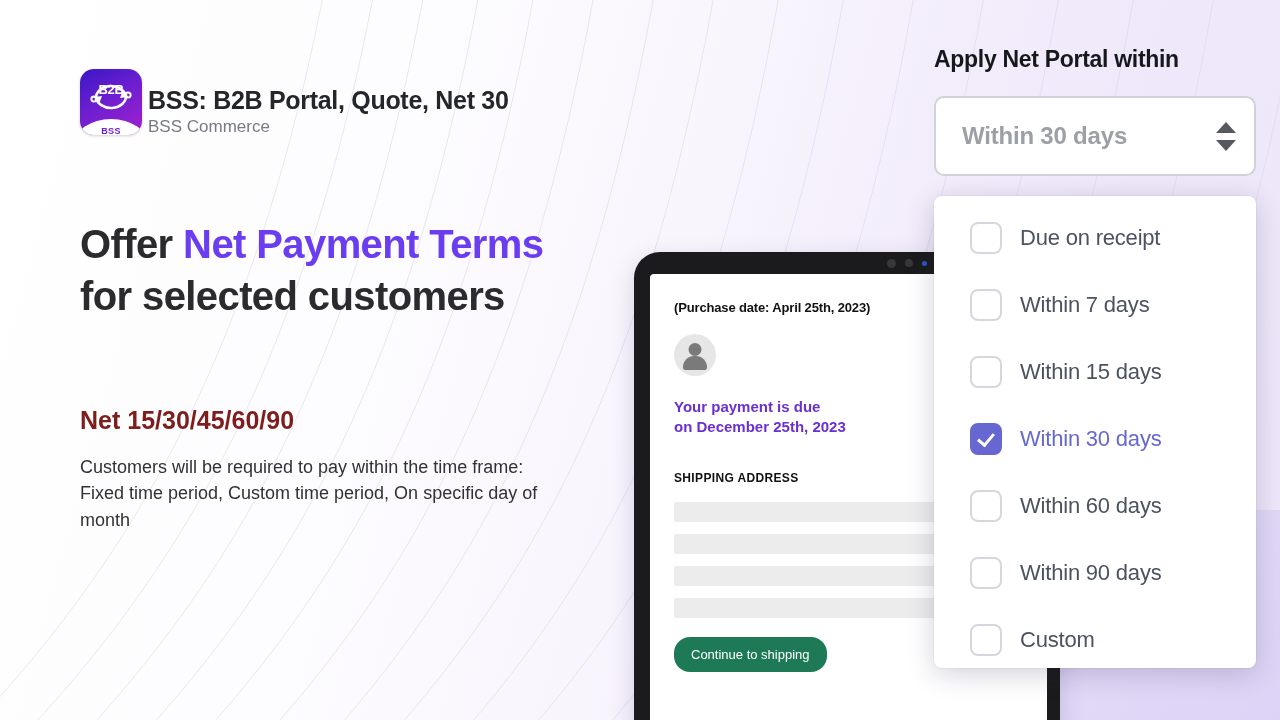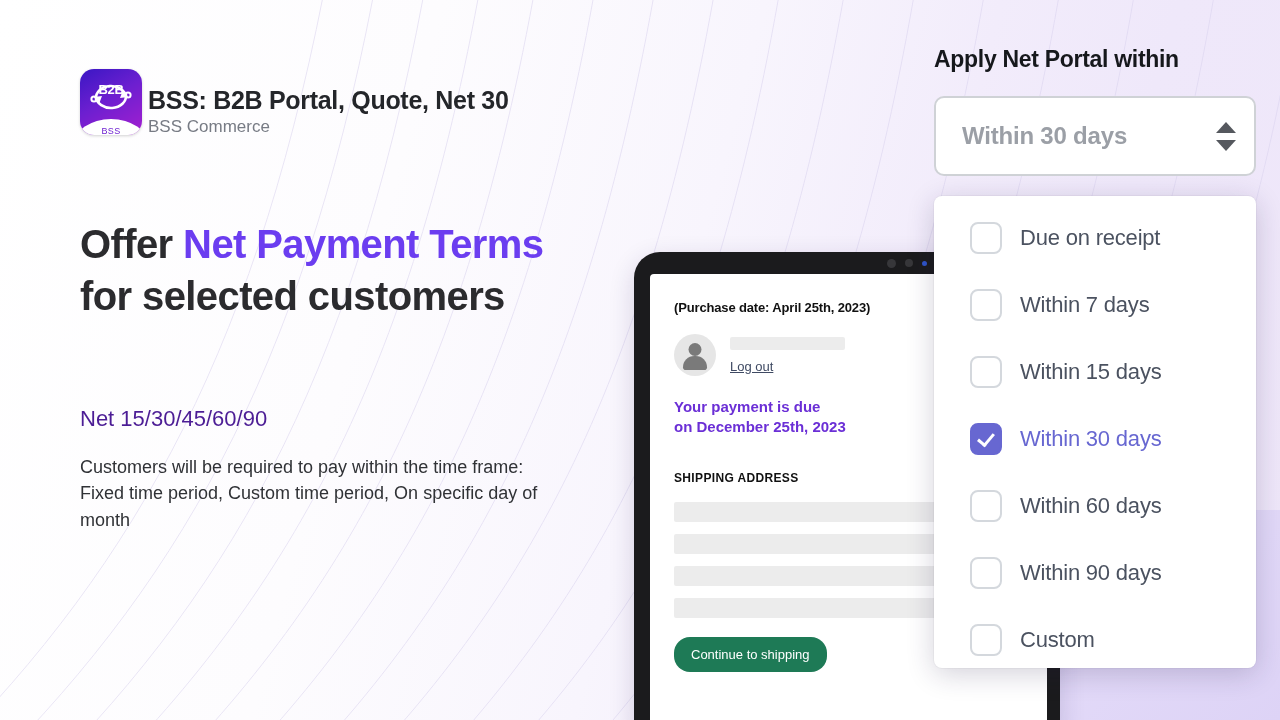--- a/index.html
+++ b/index.html
@@ -46,36 +46,36 @@
     position:absolute; left:0; right:0; top:13px;
     text-align:center; color:#fff; font-size:13px; font-weight:bold;
     letter-spacing:-.3px;
   }
   .logo-foot{
     position:absolute; left:-6px; right:-6px; bottom:-10px; height:26px;
     background:#fff; border-radius:50% 50% 0 0 / 100% 100% 0 0;
   }
   .logo-foot span{
     position:absolute; left:0; right:0; top:7px; text-align:center;
-    color:#6d1fd0; font-size:9px; font-weight:normal; letter-spacing:.4px;
+    color:#6d1fd0; font-size:9px; font-weight:bold; letter-spacing:.4px;
   }
   .app-titles{ display:flex; flex-direction:column; gap:2px;margin-top:20px; }
   .app-name{ font-size:25px; font-weight:bold; color:#24262a; letter-spacing:-.3px; }
   .app-vendor{ font-size:17px; color:#777b84; }
 
   
   .headline{
     position:absolute; left:80px; top:218px; width:470px;
     font-size:40px; font-weight:bold; line-height:1.3;
     color:#2b2b2e; letter-spacing:-.6px;
   }
   .hl-accent{ color:#6b3df0; }
   .sub-line{
     position:absolute; left:80px; top:406px;
-    font-size:22px; color:#4c1d95;
+    font-size:25px; color:#7f1d1d;font-weight:bold;
   }
   .body-copy{
     position:absolute; left:80px; top:454px; width:460px;
     font-size:18px; line-height:1.46; color:#303236;
   }
 
   
   .tablet{
     position:absolute; left:634px; top:252px;
     width:426px; height:480px;
@@ -252,24 +252,20 @@
   <div class="tablet-screen">
     <div class="screen-pad">
       <div class="purchase-date">(Purchase date: April 25th, 2023)</div>
 
 
       <div class="contact-row">
         <div class="avatar">
           <span class="head"></span>
           <span class="body"></span>
         </div>
-        <div class="contact-lines">
-          <div class="ph-bar ph-email"></div>
-          <a class="logout">Log out</a>
-        </div>
       </div>
 
       <div class="payment-due">
         <span>Your payment is due</span><br>
         <span>on December 25th, 2023</span>
       </div>
 
       <div class="sect-label">SHIPPING ADDRESS</div>
 
       <div class="addr-bars">

